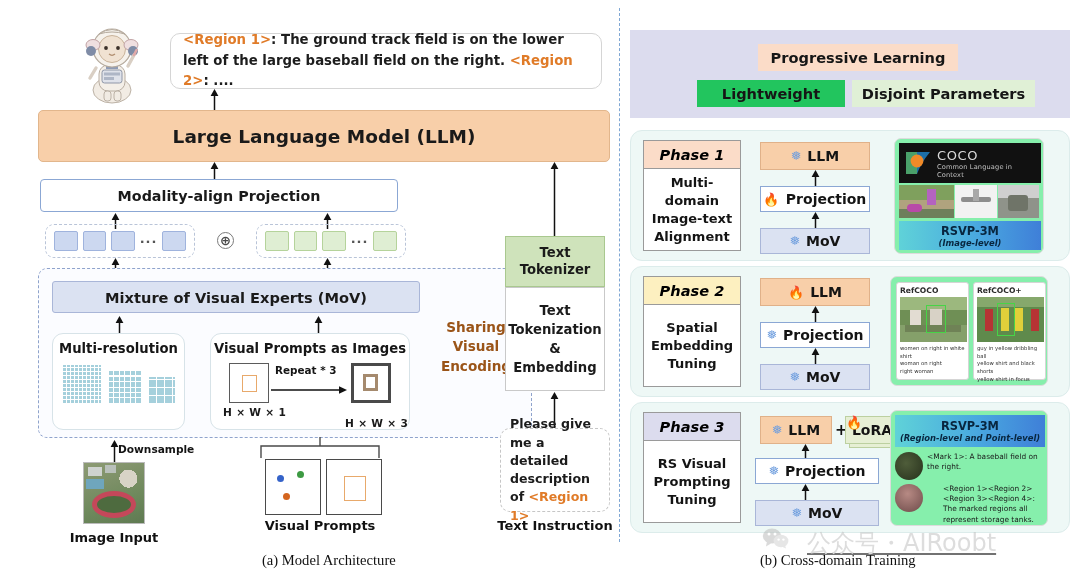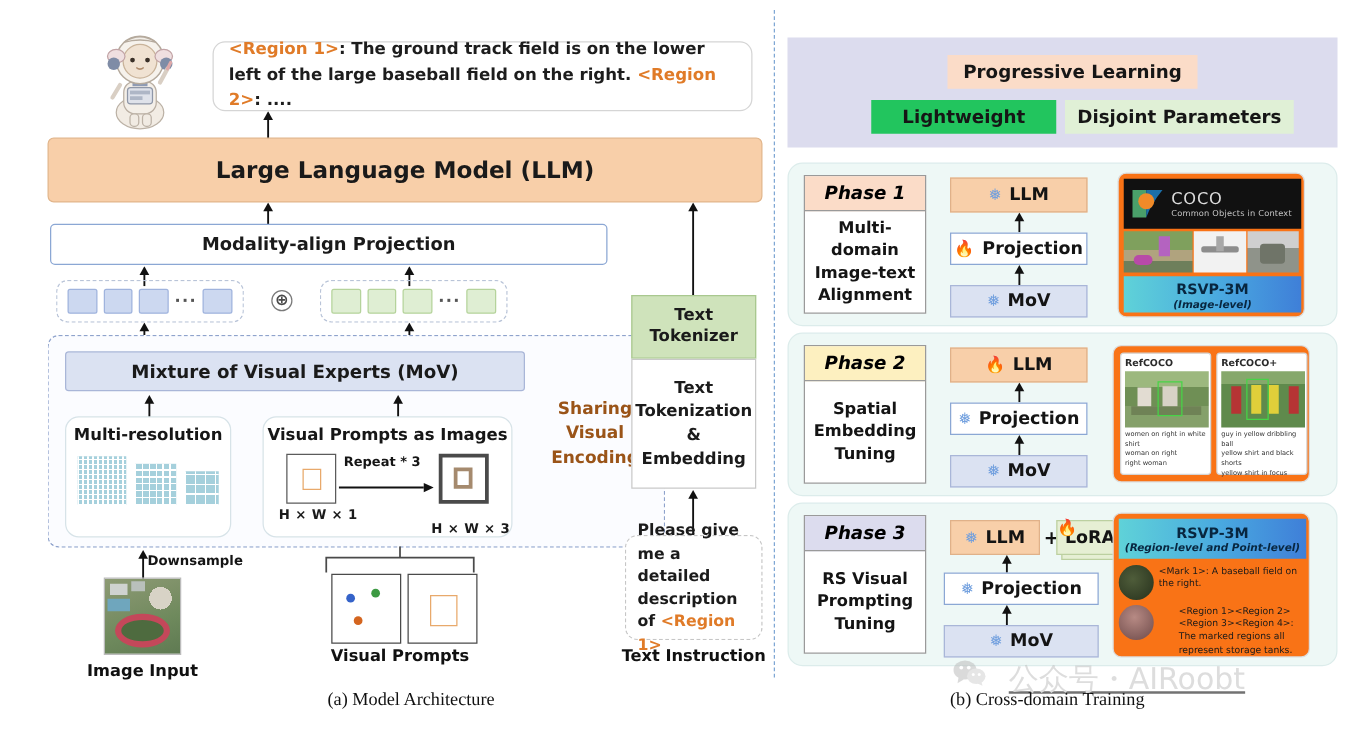--- a/index.html
+++ b/index.html
@@ -28,21 +28,21 @@
     display: flex; align-items: center;
   }
   .rtag { color: #e07b28; }
 
   #llm-box {
     left: 38px; top: 110px; width: 572px; height: 52px;
     background: #f8cfa9; border: 1px solid #e2b68c; border-radius: 5px;
     font-size: 18.5px;
   }
   #proj-box {
-    left: 40px; top: 179px; width: 446px; height: 33px;
+    left: 40px; top: 179px; width: 358px; height: 33px;
     background: #fff; border: 1.3px solid #8ba7d4; border-radius: 4px;
     font-size: 14.3px; font-weight: bold;
   }
 
   .tokgroup {
     border: 1.4px dashed #b9c4d8; border-radius: 9px;
     display: flex; align-items: center; justify-content: center;
     gap: 5px; padding: 0 8px; height: 34px;
   }
   .tok { width: 31px; height: 20px; border-radius: 2px; }
@@ -150,21 +150,21 @@
   .mbox.llm-hot  { background:#f8cfa9; border:1px solid #e0b189; }
   .mbox.llm-cold { background:#f8cfa9; border:1px solid #e0b189; }
   .mbox.proj     { background:#fff;    border:1.2px solid #8ba7d4; }
   .mbox.mov      { background:#dbe2f2; border:1px solid #a9b6d8; }
   .mbox.lora     { background:#e6efd4; border:1px solid #bcd0a0; }
   .ico { font-size: 12.5px; line-height: 1; }
   .ico.snow { color: #6f9ede; }
   .ico.fire { color: #e5442b; font-size: 13px; }
 
   
-  .ds-panel { background:#f97316; border:1px solid #dcdcdc; border-radius:7px; }
+  .ds-panel { background:#86efac; border:1px solid #dcdcdc; border-radius:7px; }
   #coco-logo { background:#111; color:#e9e9e9; display:flex; align-items:center; gap:5px; }
   #coco-mark { width:28px; height:28px; position:relative; }
   .coco-title { font-size: 13px; letter-spacing:.6px; color:#dcdcdc; }
   .coco-sub   { font-size: 6.6px; letter-spacing:.15px; color:#c3c3c3; }
   .rsvp-bar { background: linear-gradient(90deg,#5fd2d8 0%,#49a8e0 55%,#3f7fd8 100%);
               display:flex; flex-direction:column; align-items:center;
               justify-content:center; color:#08263f; }
   .rsvp-name { font-size: 11.4px; font-weight:bold; }
   .rsvp-sub  { font-size: 8.4px; font-style: italic; font-weight:bold; }
 
@@ -453,21 +453,21 @@
     <div id="coco-logo" style="width:142px;height:40px;padding-left:5px;">
       <div id="coco-mark">
         <svg width="28" height="28" viewBox="0 0 28 28">
           <path d="M2 3 h11 v22 h-11z" fill="#4aa06a"></path>
           <path d="M13 3 h13 q-9 11 -13 22z" fill="#1c6fa8"></path>
           <circle cx="13" cy="12" r="6.4" fill="#f08a28"></circle>
         </svg>
       </div>
       <div>
         <div class="coco-title">COCO</div>
-        <div class="coco-sub">Common Objects in Context</div>
+        <div class="coco-sub">Common Language in Context</div>
       </div>
     </div>
     <div style="display:flex;gap:1px;margin-top:2px;">
       <div style="width:56px;height:33px;background:linear-gradient(180deg,#7fa05d 0 45%,#b0a37e 45% 72%,#6e7f5b 72% 100%);position:relative;">
         <div style="position:absolute;left:28px;top:4px;width:9px;height:16px;background:#b463c0;"></div>
         <div style="position:absolute;left:8px;top:19px;width:15px;height:8px;border-radius:4px;background:#b84aa8;"></div>
       </div>
       <div style="width:42px;height:33px;background:#f2f2f2;position:relative;">
         <div style="position:absolute;left:6px;top:12px;width:30px;height:5px;background:#8d8d8d;border-radius:2px;"></div>
         <div style="position:absolute;left:18px;top:4px;width:6px;height:12px;background:#a8a8a8;"></div>

